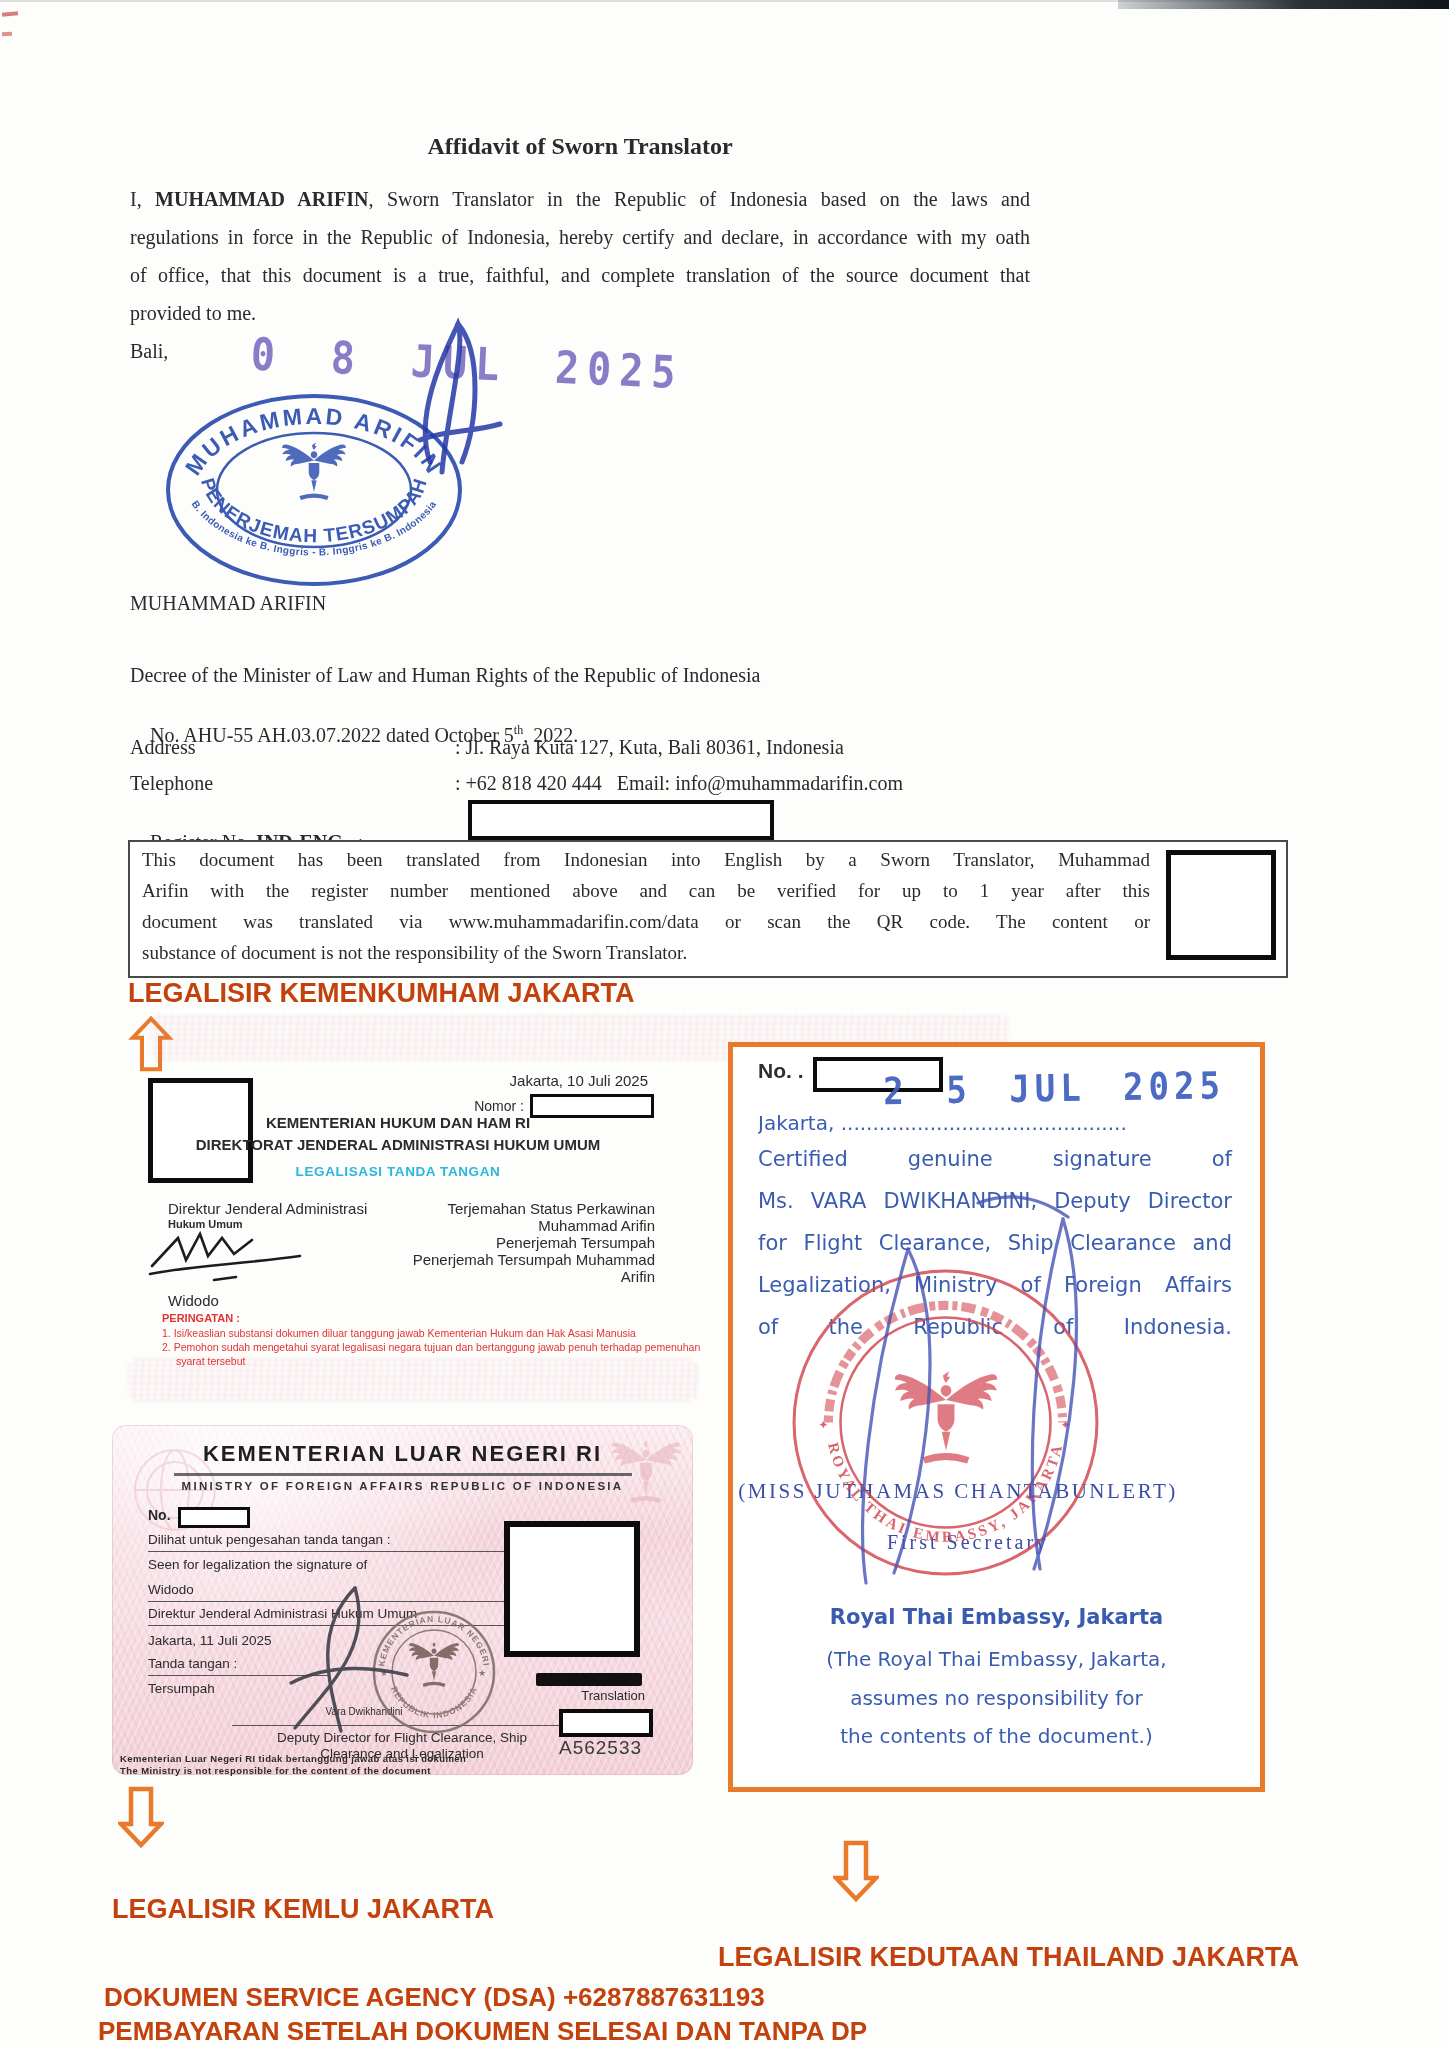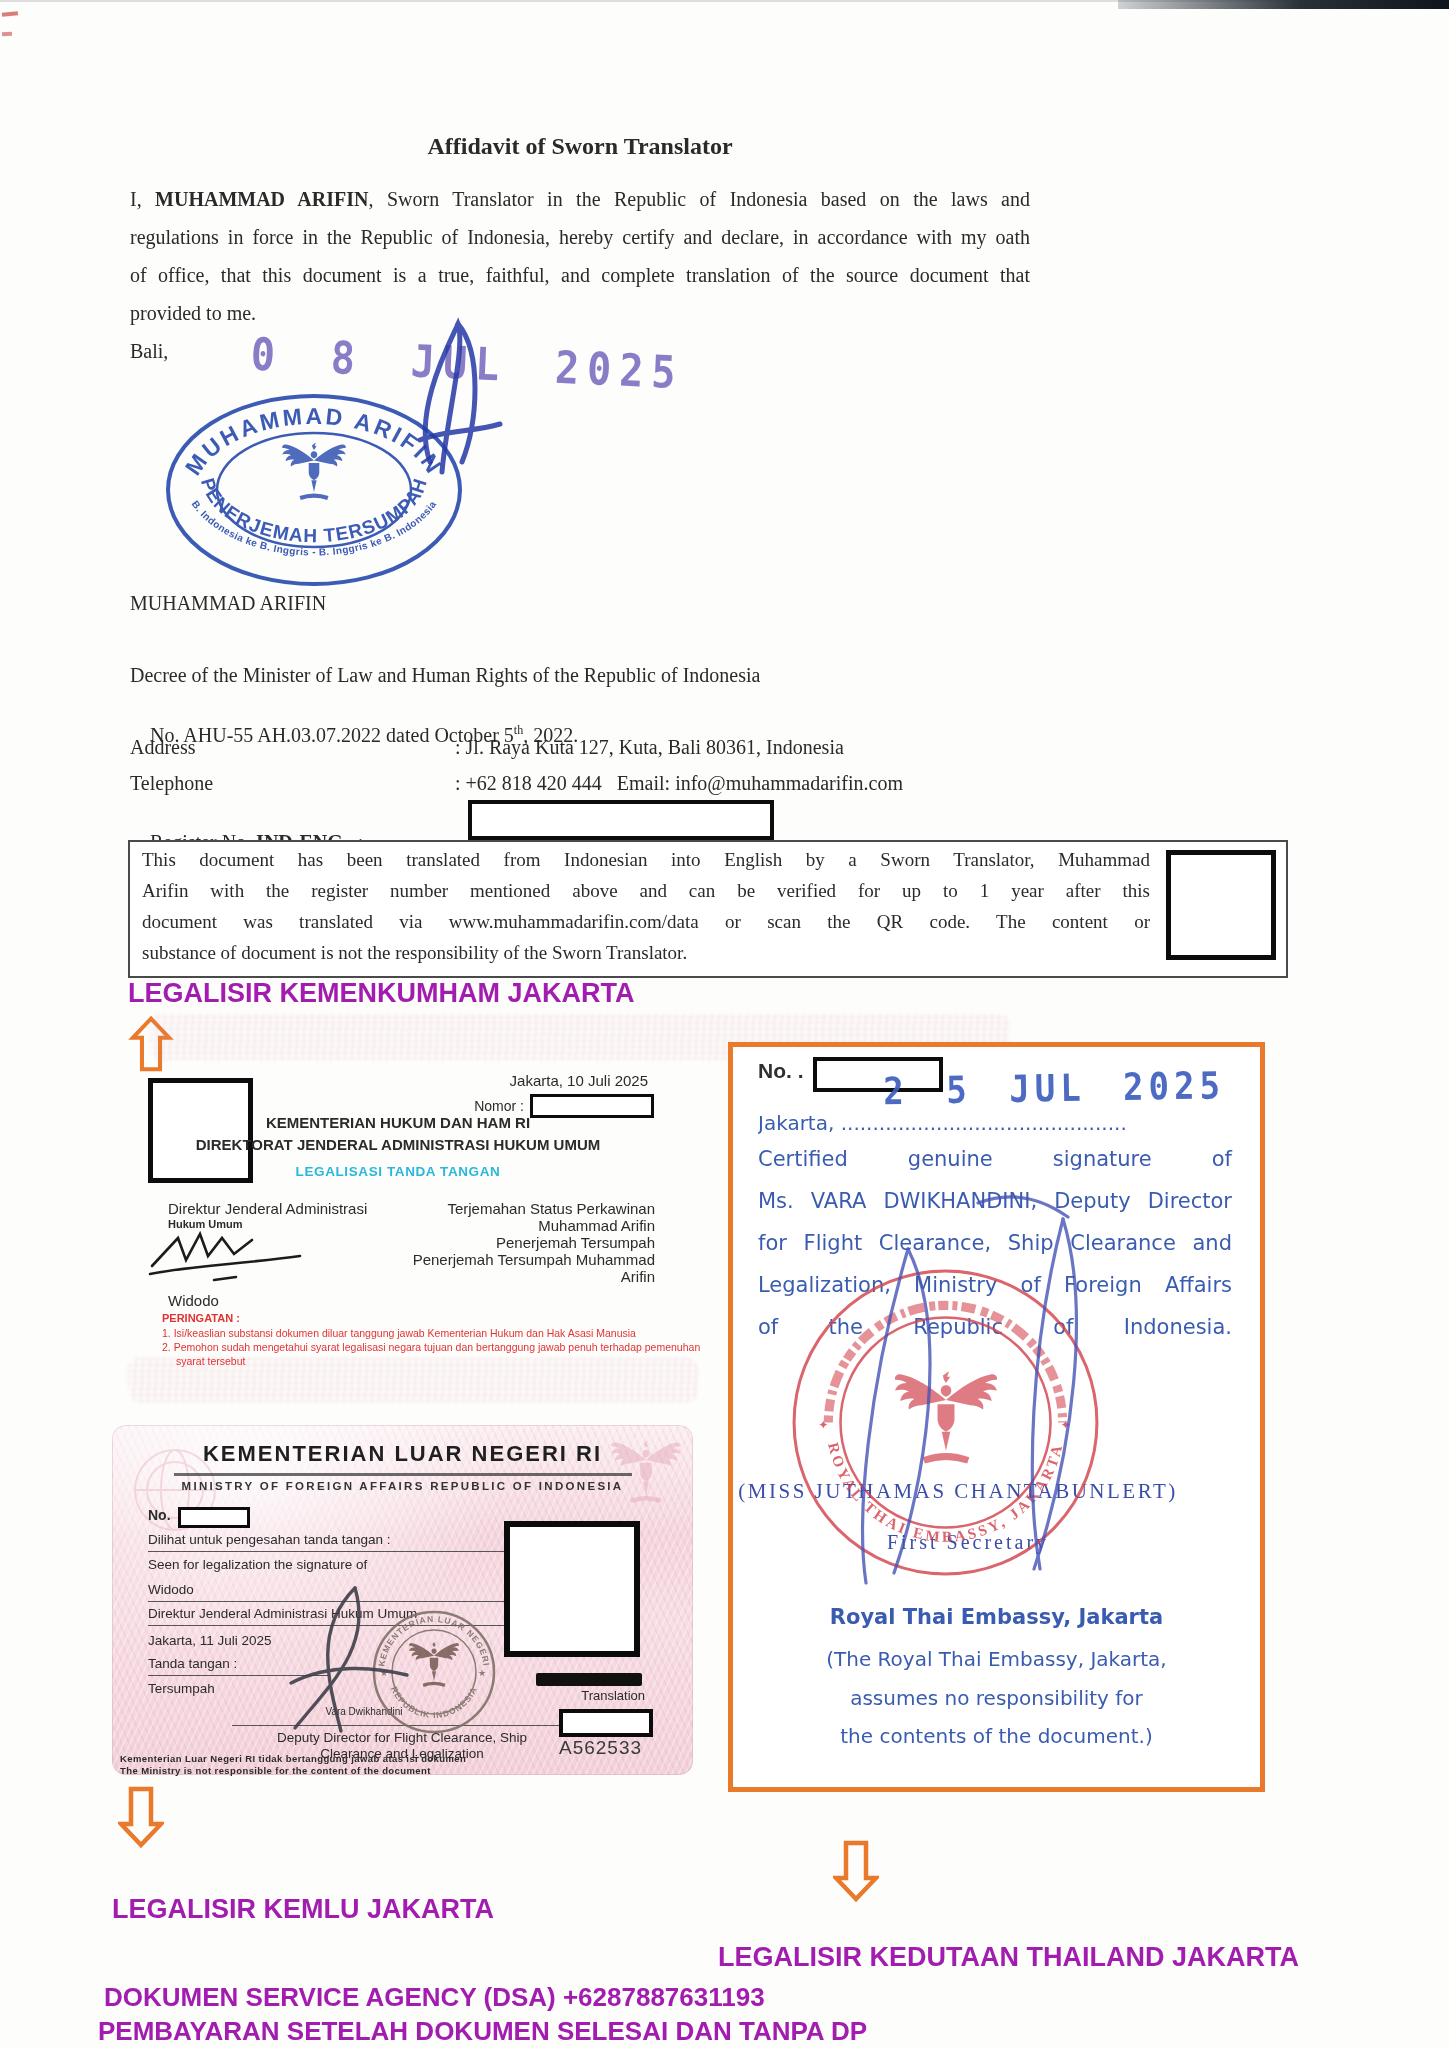--- a/index.html
+++ b/index.html
@@ -6,21 +6,21 @@
   #page{position:relative;width:1449px;height:2048px;background:#fdfdfc;overflow:hidden;
         font-family:"Liberation Serif",serif;color:#2a2a2a;}
   .t{position:absolute;white-space:pre;}
   .serif{font-family:"Liberation Serif",serif;}
   .sans{font-family:"Liberation Sans",sans-serif;}
   .mono{font-family:"DejaVu Sans Mono",monospace;}
   .ink{font-family:"DejaVu Sans",sans-serif;color:#3A5CB0;}
   .jl{text-align:justify;text-align-last:justify;white-space:normal;}
   .center{text-align:center;}
   .right{text-align:right;}
-  .orange{color:#a21caf;font-family:"Liberation Sans",sans-serif;font-weight:bold;}
+  .orange{color:#c2410c;font-family:"Liberation Sans",sans-serif;font-weight:bold;}
   .redact{position:absolute;background:#fff;border:4px solid #0c0c0c;}
   .qr{position:absolute;background:#fff;border:5px solid #0c0c0c;}
   .uline{position:absolute;height:0;border-top:1.5px solid #3c3c3c;opacity:.85;}
   .cardtext{font-family:"Liberation Sans",sans-serif;color:#2b2b2b;}
   .warn{color:#E23333;font-family:"Liberation Sans",sans-serif;}
   .band{position:absolute;border-radius:10px;filter:blur(1.5px);
         background:repeating-linear-gradient(93deg, rgba(224,140,162,.16) 0 2px, rgba(255,255,255,0) 2px 7px),
                    repeating-linear-gradient(0deg, rgba(224,140,162,.10) 0 2px, rgba(255,255,255,0) 2px 6px);}
 </style>
 </head>

